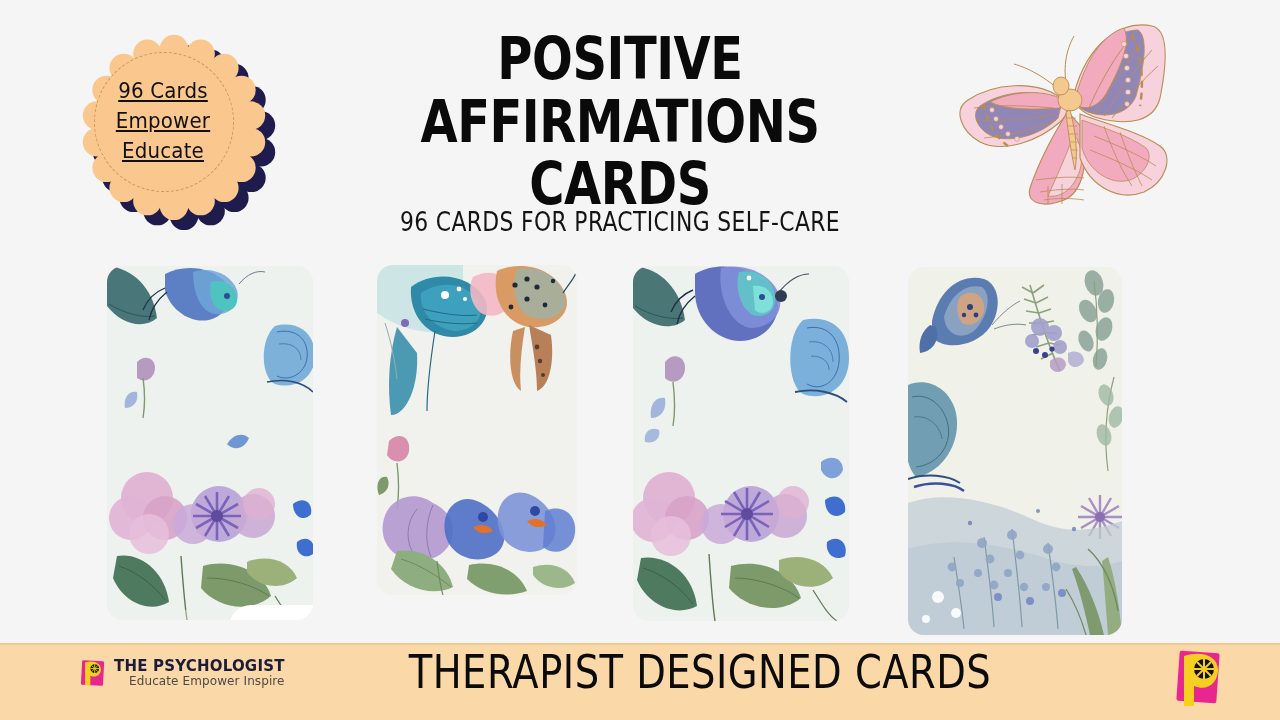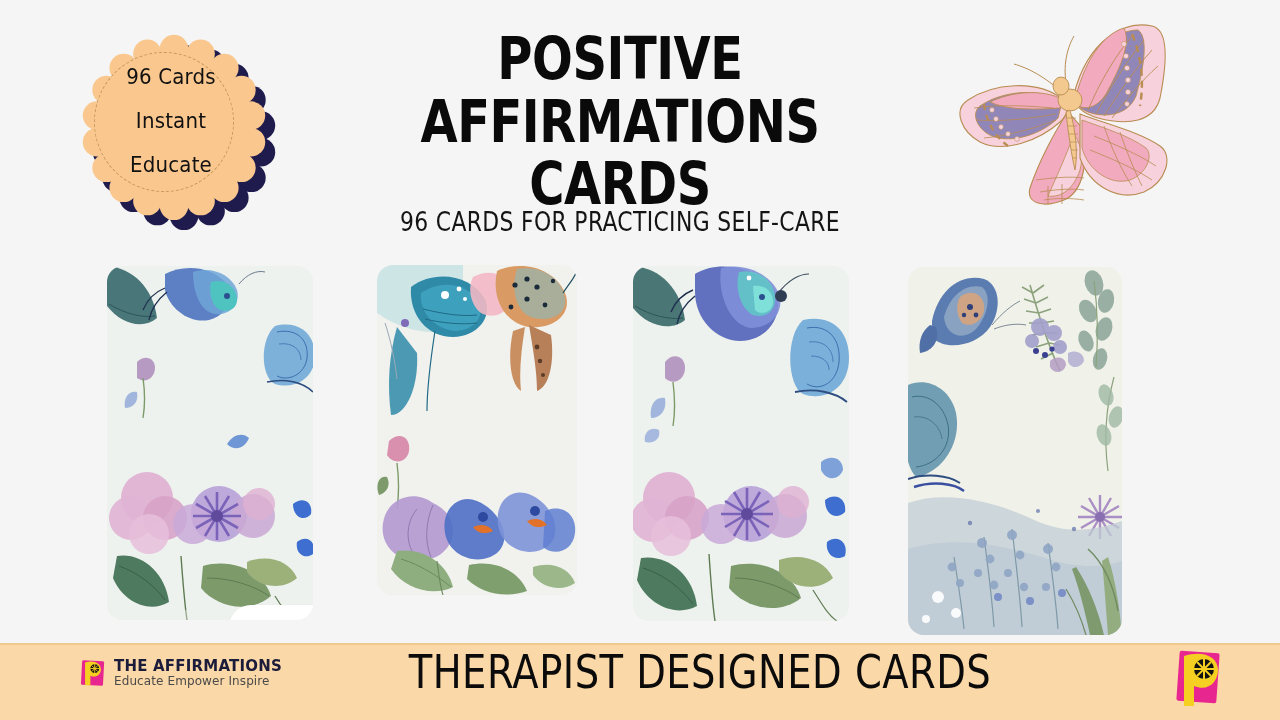--- a/index.html
+++ b/index.html
@@ -11,25 +11,26 @@
   }
   .stage{position:absolute;inset:0;background:#f5f5f5;}
 
   
   .badge-wrap{position:absolute;left:70px;top:30px;width:200px;height:190px;}
   .badge-shadow,.badge-face{position:absolute;width:178px;height:178px;}
   .badge-shadow{left:14px;top:12px;}
   .badge-face{left:4px;top:2px;}
   .scallop{width:100%;height:100%;display:block;}
   .badge-text{
-    position:absolute;left:12px;top:2px;width:178px;height:178px;
+    position:absolute;left:4px;top:2px;width:178px;height:178px;
     display:flex;flex-direction:column;align-items:center;justify-content:center;
-    gap:16px;
+    gap:2px;
     font-size:22px;color:#111;letter-spacing:.2px;
     font-family:"DejaVu Sans Condensed","Liberation Sans",sans-serif;
+    text-decoration:underline;
   }
   .badge-text span{display:block;line-height:1.28;white-space:nowrap;}
   .badge-dash{
     position:absolute;left:24px;top:22px;width:138px;height:138px;
     border:1.4px dashed #b58a4e;border-radius:50%;opacity:.75;
   }
 
   
   .headline{
     position:absolute;left:300px;top:28px;width:640px;
@@ -90,21 +91,21 @@
   }
   .brand{position:absolute;left:78px;top:658px;display:flex;align-items:center;gap:6px;}
   .brand-mark{width:30px;height:30px;}
   .brand-txt{display:flex;flex-direction:column;line-height:1.05;}
   .brand-name{
     font-family:"DejaVu Sans","Liberation Sans",sans-serif;
     font-weight:700;font-size:15px;color:#1b1b3a;letter-spacing:.2px;
   }
   .brand-tag{
     font-family:"DejaVu Sans","Liberation Sans",sans-serif;
-    font-size:12px;color:#4a4a4a;letter-spacing:.1px;
+    font-size:12px;color:#4a4a4a;letter-spacing:.1px;text-align:right;
   }
   .brand-right{position:absolute;left:1168px;top:646px;width:60px;height:66px;}
 </style>
 </head>
 <body>
 
 <div class="stage">
 
   <div class="badge-wrap">
     <svg class="scallop badge-shadow" viewBox="0 0 200 200">
@@ -151,21 +152,21 @@
           <circle cx="19" cy="116" r="15"></circle>
         <circle cx="19" cy="88" r="15"></circle>
           <circle cx="29" cy="61" r="15"></circle>
         <circle cx="47" cy="38" r="15"></circle>
           <circle cx="72" cy="23" r="15"></circle>
       </g>
     </svg>
     <div class="badge-dash"></div>
     <div class="badge-text">
       <span>96 Cards</span>
-      <span>Instant</span>
+      <span>Empower</span>
       <span>Educate</span>
     </div>
   </div>
 
   <div class="headline">
     <span>POSITIVE AFFIRMATIONS</span>
     <span class="l2">CARDS</span>
   </div>
   <div class="subhead">96 CARDS FOR PRACTICING SELF-CARE</div>
 
@@ -630,21 +631,21 @@
       <circle cx="19" cy="12" r="6" fill="#f5cf21"></circle>
       <circle cx="19" cy="12" r="5" fill="#111111"></circle>
       <g stroke="#f5cf21" stroke-width="1.1" fill="none">
         <path d="M19 7 L19 17"></path>
           <path d="M14 12 L24 12"></path>
         <path d="M15.5 8.5 L22.5 15.5"></path>
           <path d="M22.5 8.5 L15.5 15.5"></path>
       </g>
     </svg>
     <div class="brand-txt">
-      <span class="brand-name">THE AFFIRMATIONS</span>
+      <span class="brand-name">THE PSYCHOLOGIST</span>
       <span class="brand-tag">Educate Empower Inspire</span>
     </div>
   </div>
 
   <svg class="brand-right" viewBox="0 0 60 66">
     <rect x="10" y="6" width="40" height="50" rx="2" fill="#e8268f" transform="rotate(4 30 31)"></rect>
     <path d="M16 10 C16 10 16 60 16 60 L26 60 L26 40 C40 46 50 36 50 24 C50 10 34 4 16 10Z" fill="#f5cf21"></path>
     <circle cx="36" cy="23" r="12" fill="#f5cf21"></circle>
     <circle cx="36" cy="23" r="10" fill="#111111"></circle>
     <g stroke="#f5cf21" stroke-width="2" fill="none">

